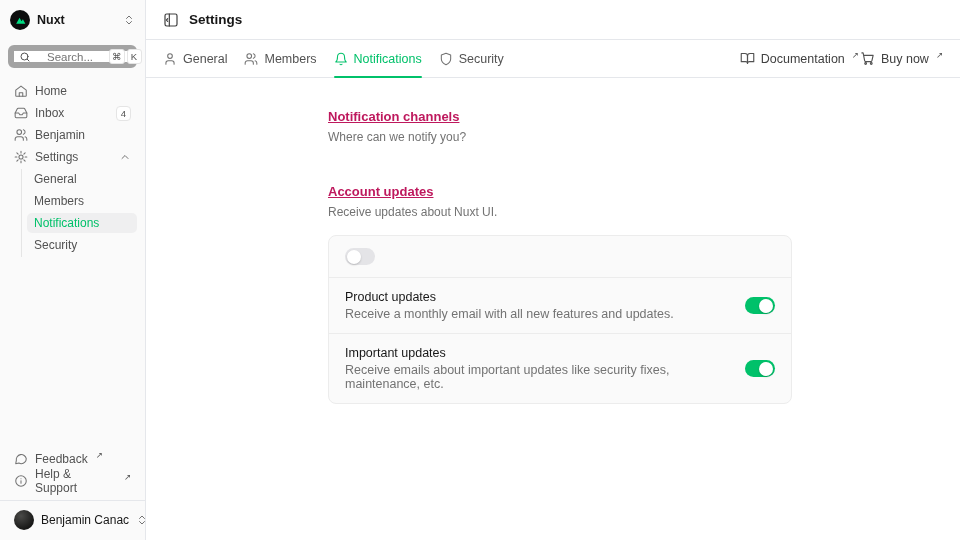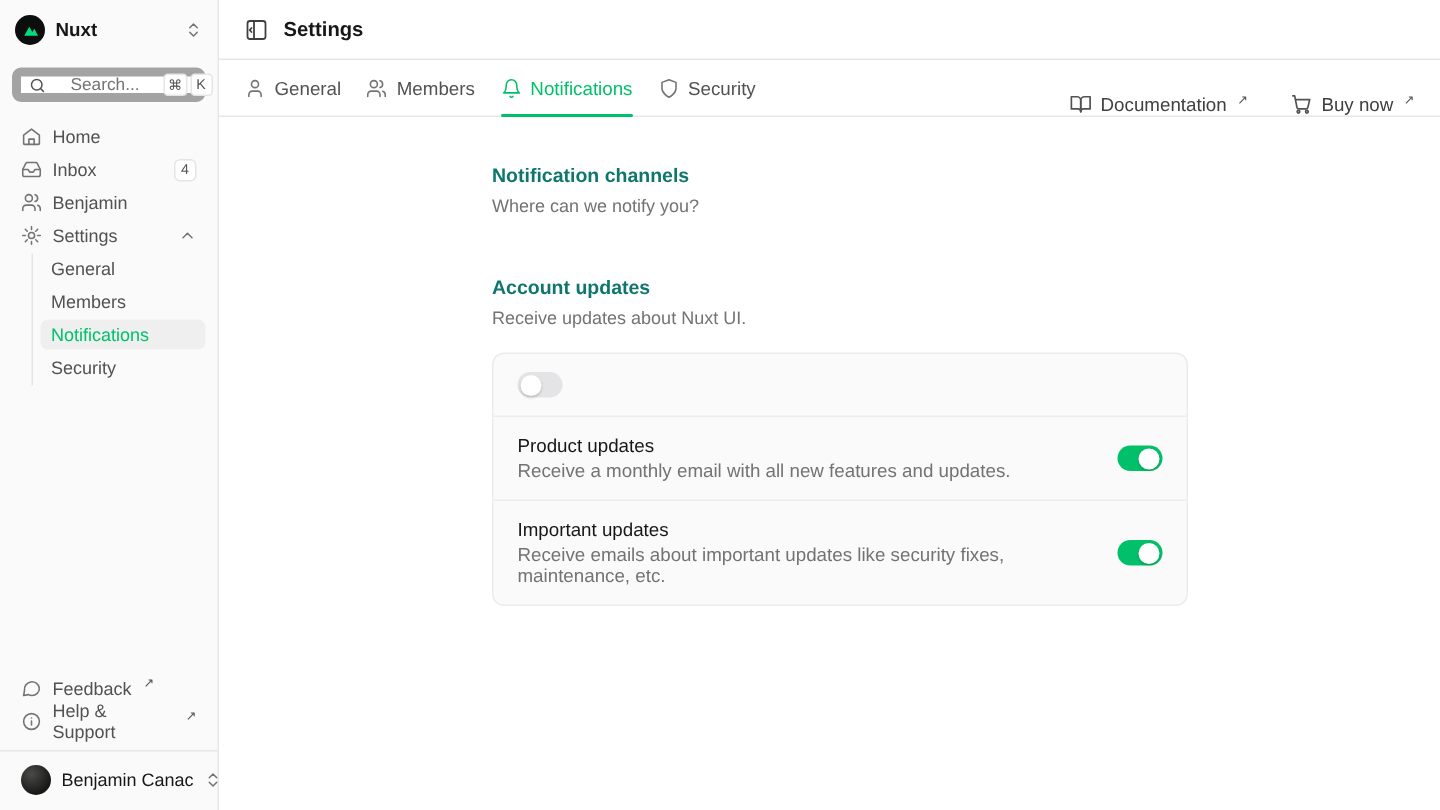--- a/index.html
+++ b/index.html
@@ -87,28 +87,28 @@
     display: flex; align-items: center; gap: 6px;
     color: #525252; font-size: 12.5px; cursor: pointer; position: relative;
   }
   .tab .tico { display: flex; color: #737373; }
   .tab.active { color: #00c16a; font-weight: 500; }
   .tab.active .tico { color: #00c16a; }
   .tab.active::after {
     content: ""; position: absolute; left: 0; right: 0; bottom: -1px;
     height: 2px; background: #00c16a; border-radius: 2px;
   }
-  .tab-actions { margin-left: auto; display: flex; align-items: flex-end; gap: 28px; }
+  .tab-actions { margin-left: auto; display: flex; align-items: center; gap: 1px; }
   .action-link { display: flex; align-items: center; gap: 6px; color: #404040; font-size: 12.5px; cursor: pointer; }
   .action-link .aico { display: flex; color: #525252; }
 
   
   .content { flex: 1; padding: 31px 0 0 182px; overflow: hidden; }
   .section { width: 464px; margin-bottom: 40px; }
-  .section-title { font-size: 13px; font-weight: 700; color: #0f766e; }
+  .section-title { font-size: 13px; font-weight: 700; color: #be185d; text-decoration: underline; }
   .section-sub { font-size: 12px; color: #737373; margin-top: 6px; }
   .card {
     margin-top: 16px; background: #fafafa;
     border: 1px solid #ececec; border-radius: 8px; overflow: hidden;
   }
   .row {
     display: flex; align-items: center; justify-content: space-between;
     padding: 12px 16px; border-bottom: 1px solid #ececec; gap: 16px;
   }
   .row:last-child { border-bottom: none; }

